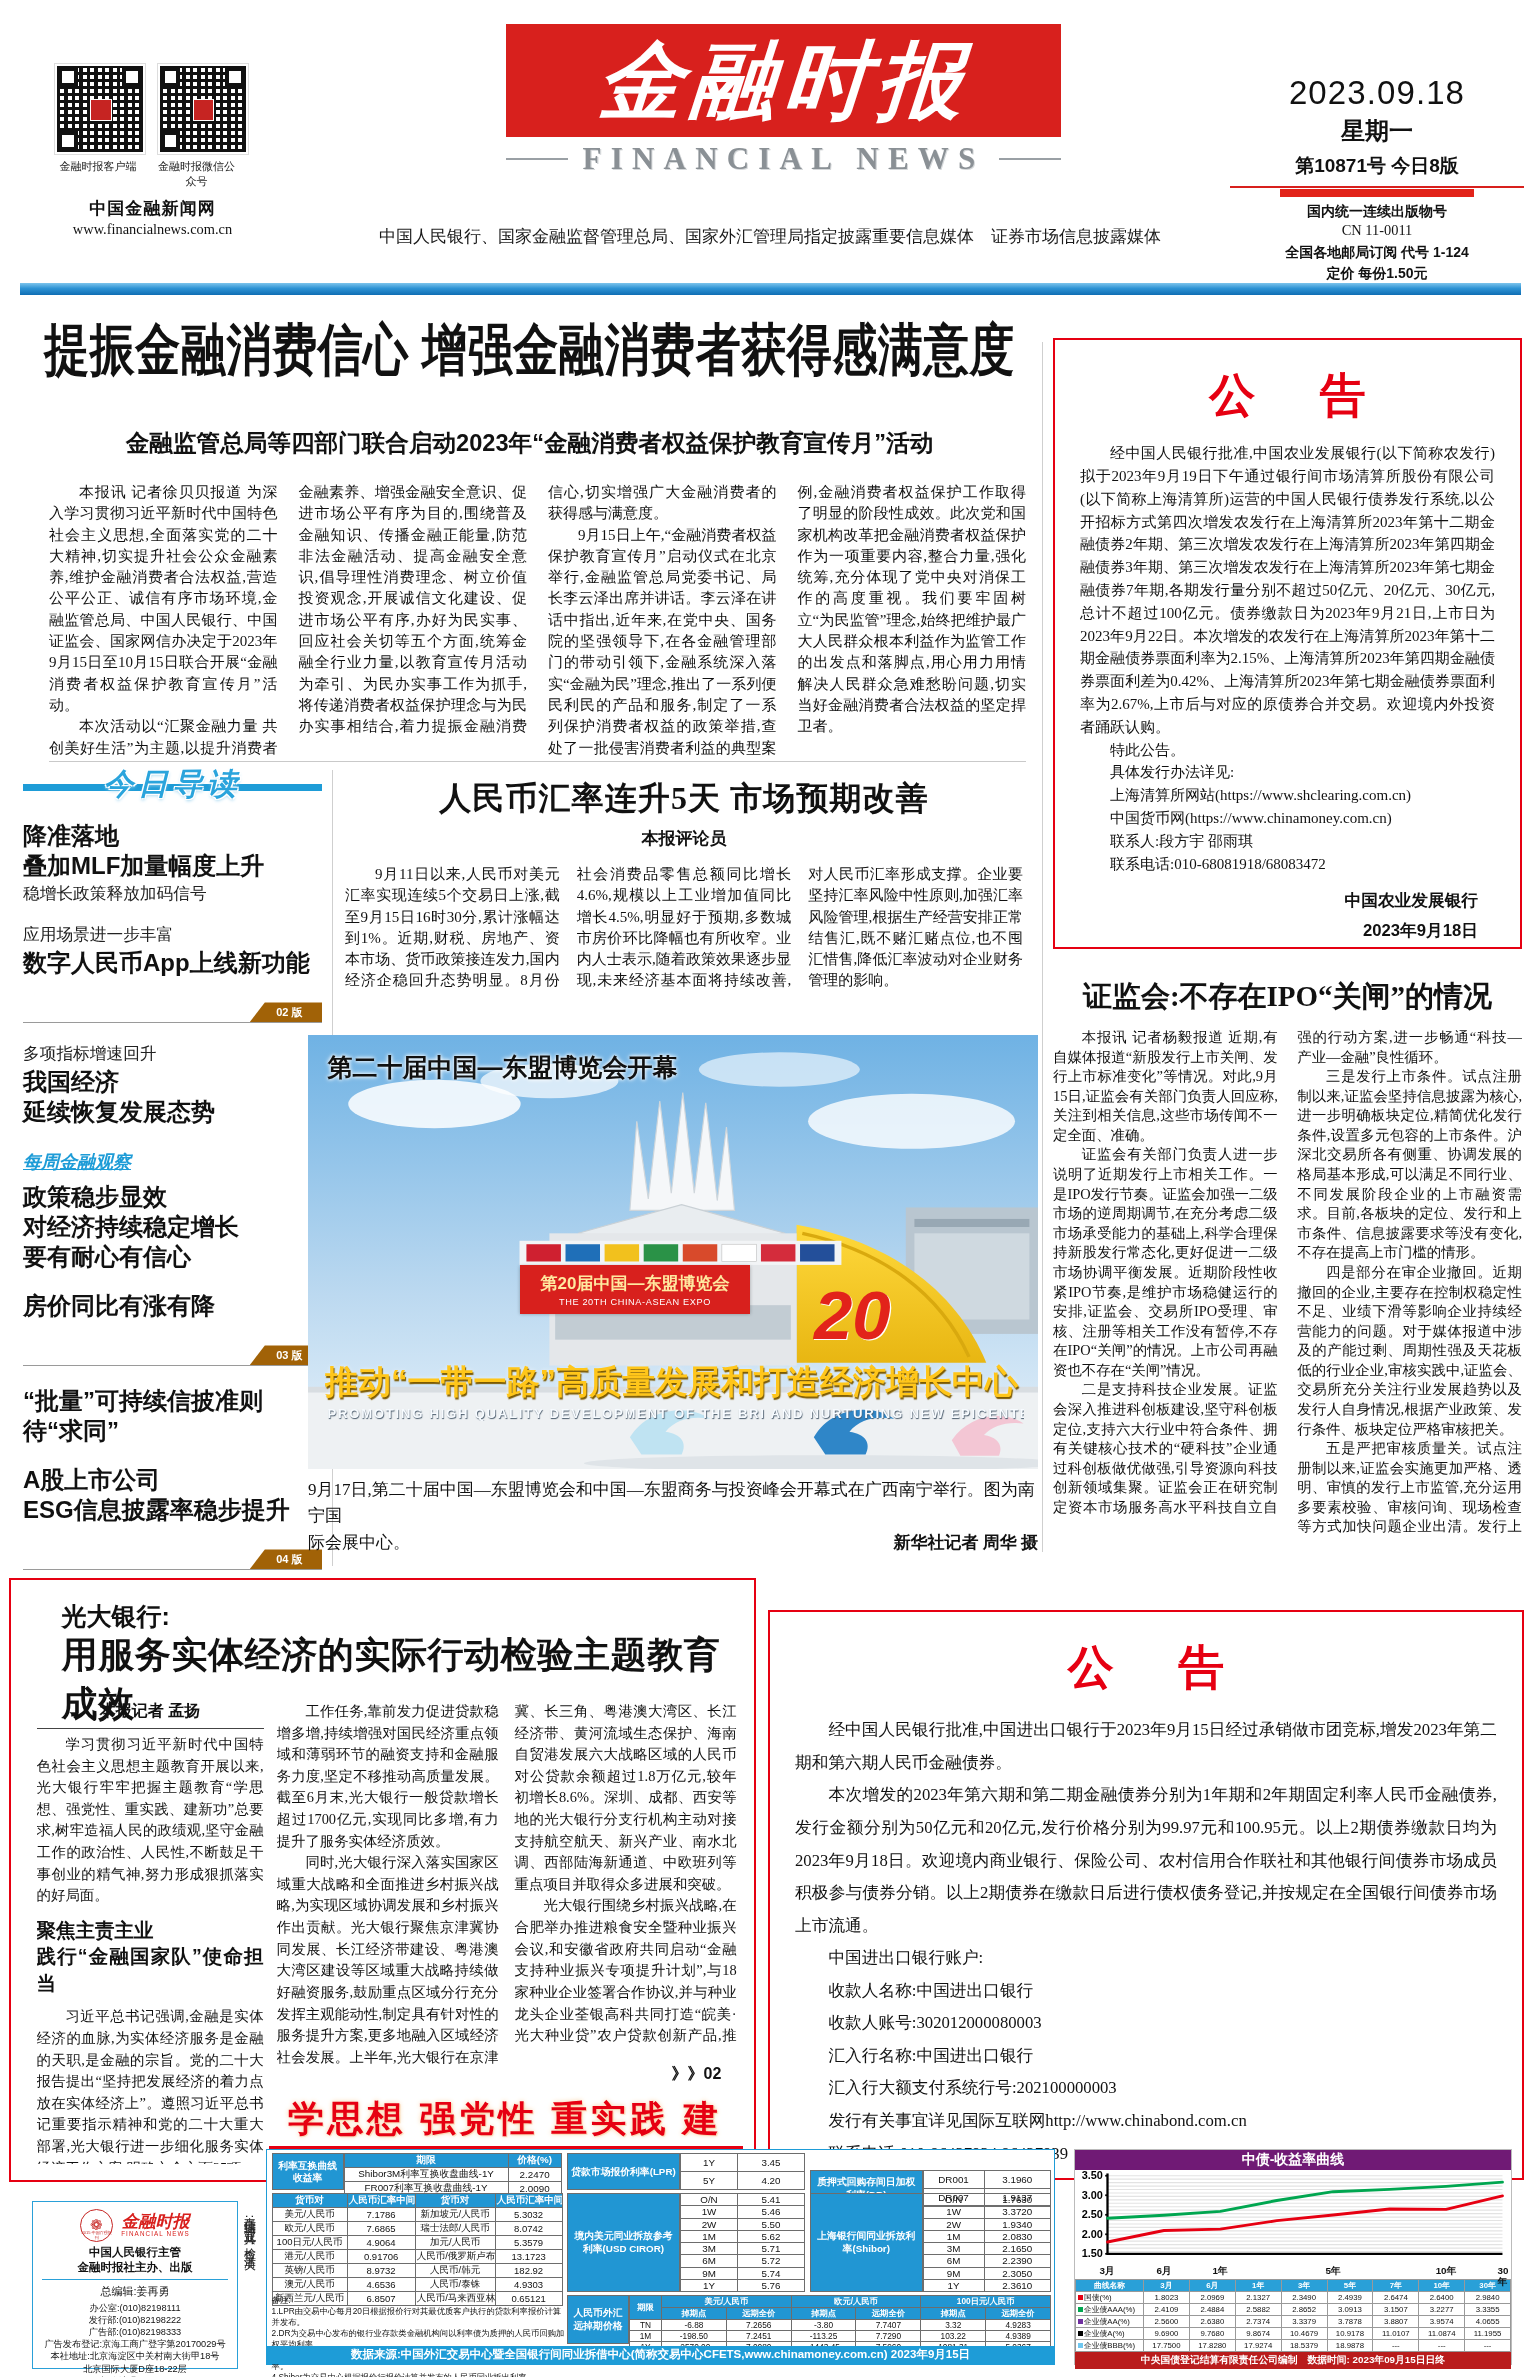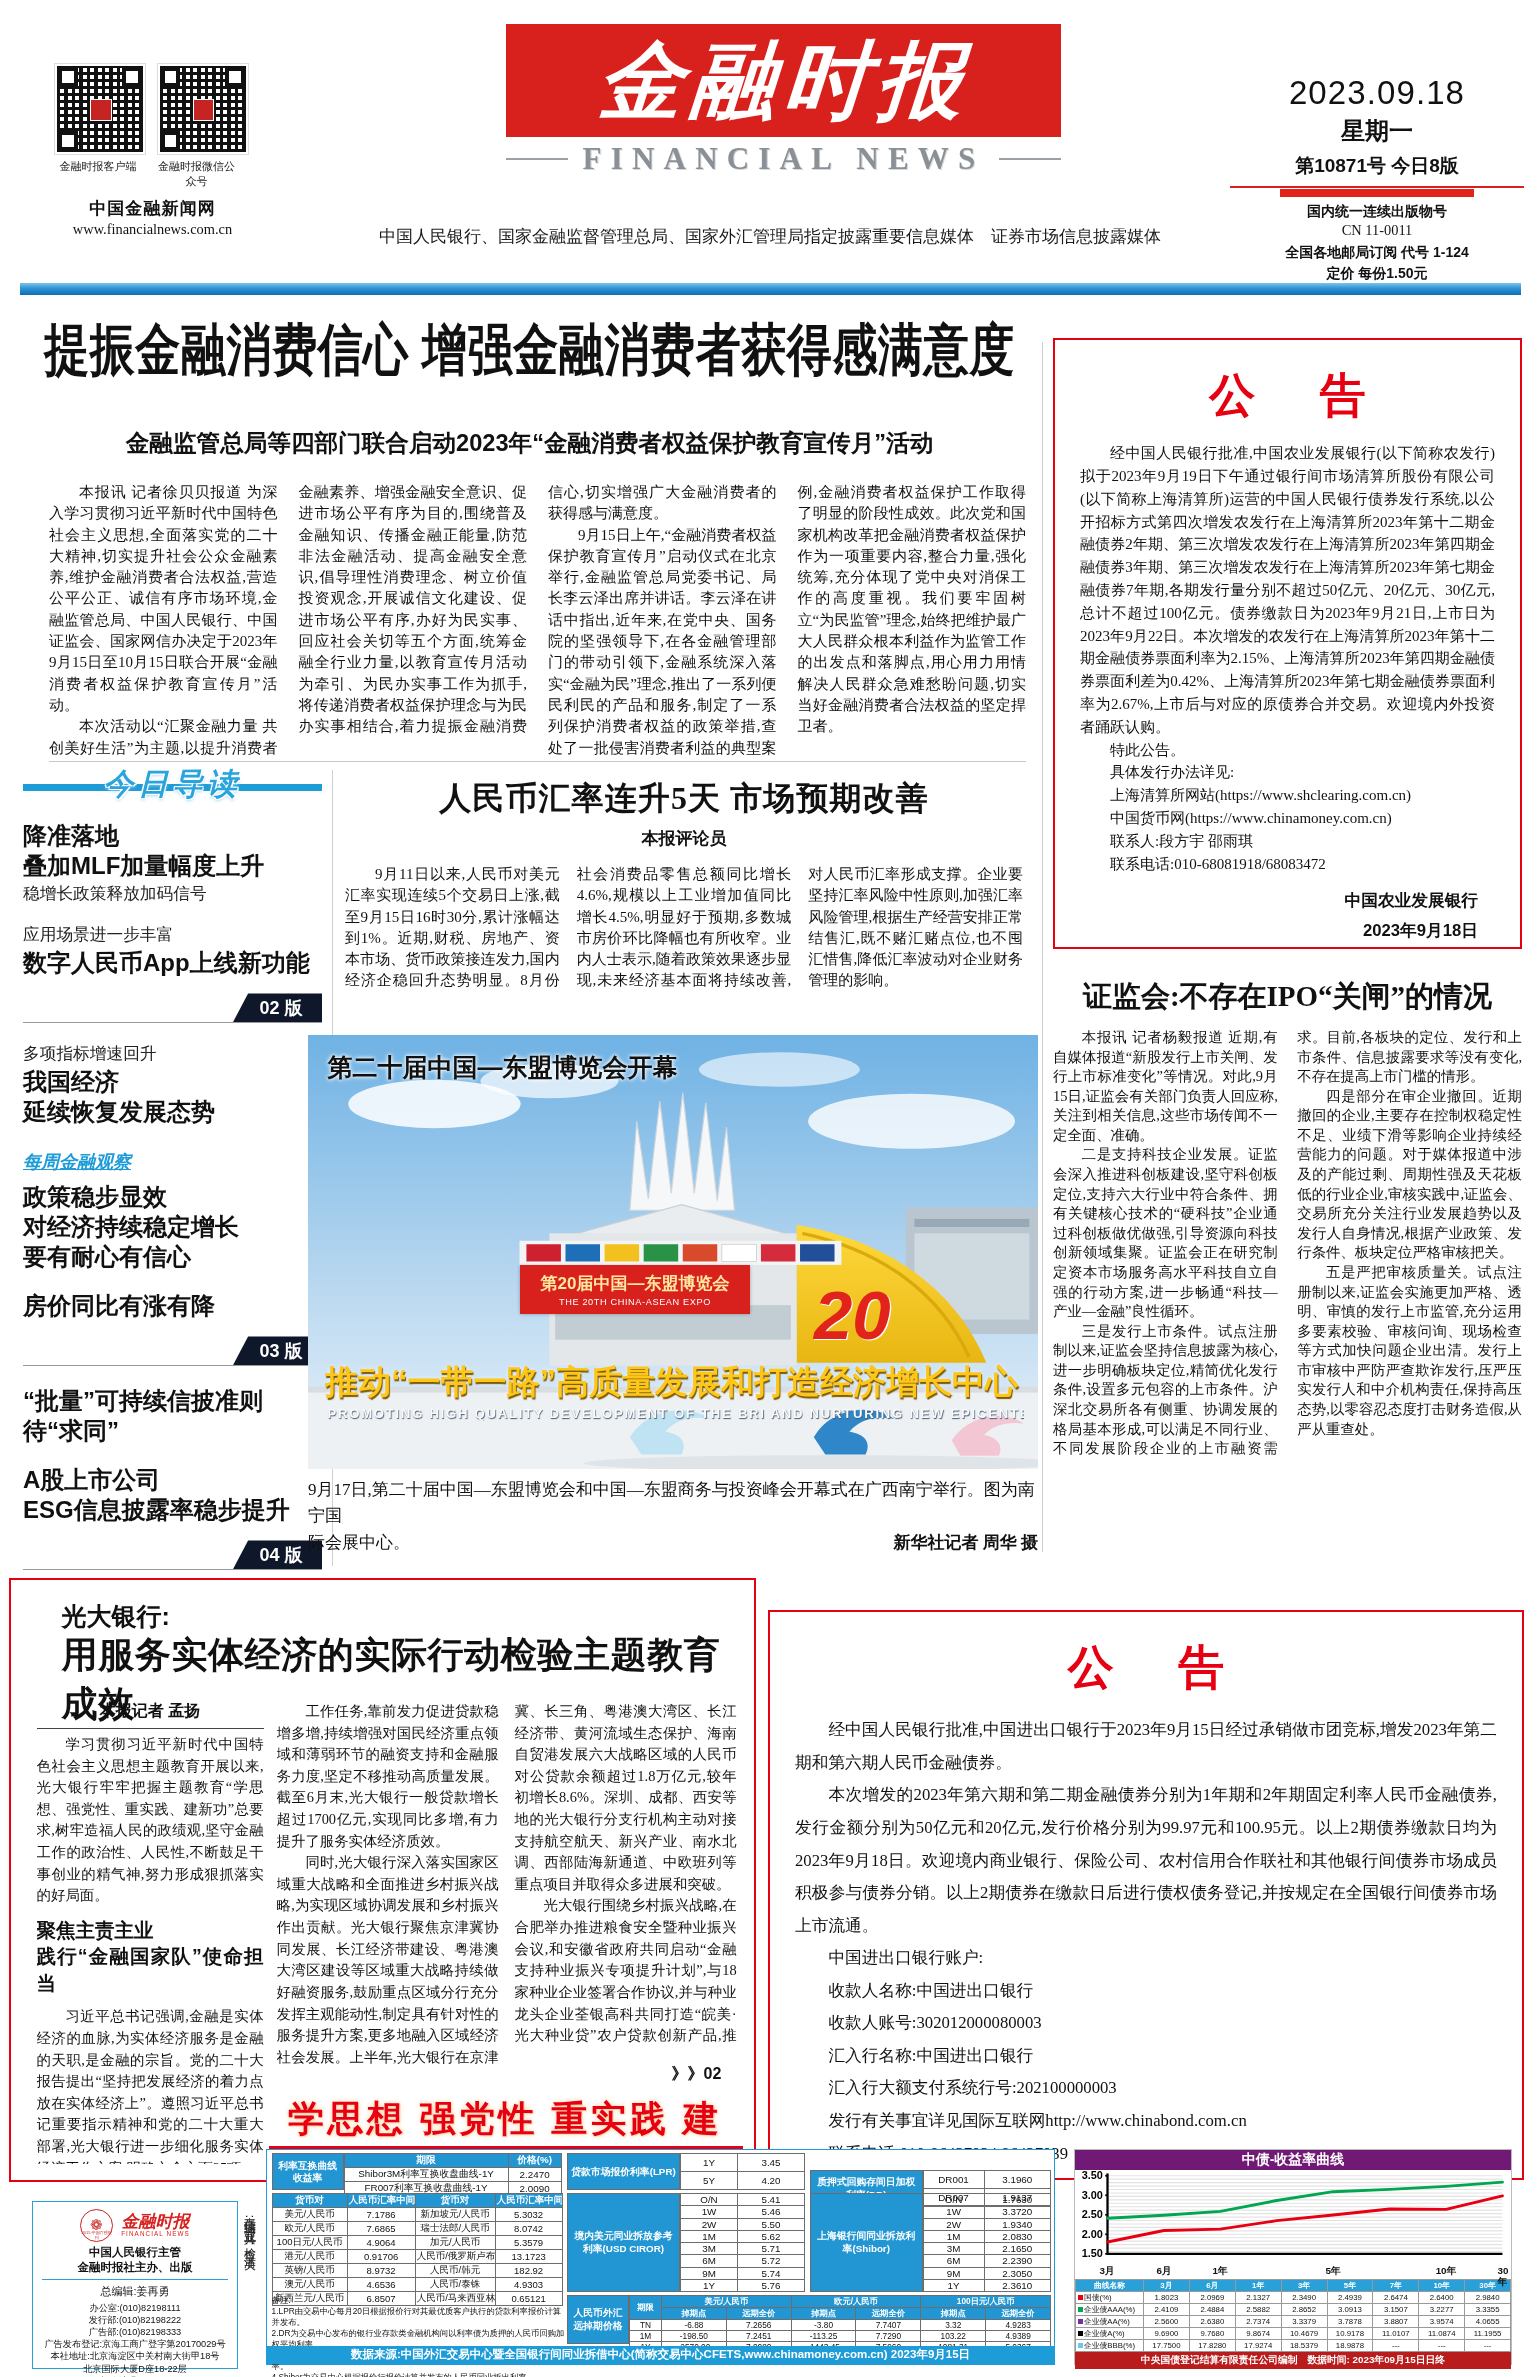--- a/index.html
+++ b/index.html
@@ -64,21 +64,21 @@
   #guide-head .bar{position:absolute;left:0;right:0;top:19.5px;height:7.5px;background:#1e9cd7;}
   #guide-head .txt{position:absolute;left:0;right:0;top:0;text-align:center;font-size:30px;font-weight:900;
       font-style:italic;color:#2aa4dc;letter-spacing:4.6px;
       text-shadow:-1.1px -1.1px 0 #fff,1.1px -1.1px 0 #fff,-1.1px 1.1px 0 #fff,1.1px 1.1px 0 #fff,0 2.3px 3.4px #9fd4ef;}
   .g-item{margin-top:19.5px;line-height:1.3;}
   .g-big{font-size:24px;font-weight:900;line-height:1.25;}
   .g-pre{font-size:16.7px;color:#222;margin-bottom:2.3px;}
   .g-sub{font-size:16.7px;color:#222;margin-top:2.3px;}
   .g-kicker{font-size:18px;font-weight:bold;font-style:italic;color:#1e9cd7;text-decoration:underline;margin-top:23px;}
   .g-tagrow{position:relative;height:29px;margin-top:15px;border-bottom:0.6px solid #9a9a9a;}
-  .g-tag{position:absolute;right:0;bottom:0;background:#0f172a;color:#fff;font-size:18px;font-weight:bold;
+  .g-tag{position:absolute;right:0;bottom:0;background:#a16207;color:#fff;font-size:11px;font-weight:bold;
       padding:2.3px 19.5px 2.3px 26.4px;clip-path:polygon(15px 0,100% 0,100% 100%,0 100%);}
 
   
   #fx-title{left:345px;top:777px;width:678px;text-align:center;font-size:32px;font-weight:900;letter-spacing:1.1px;}
   #fx-byline{left:345px;top:827px;width:678px;text-align:center;font-size:17px;font-weight:bold;}
   #fx-art{left:345px;top:864px;width:678px;height:172px;column-count:3;column-gap:17px;font-size:15px;}
 
   #vrule-a{left:332px;top:770px;height:796px;border-left:0.6px solid #cfcfcf;}
   #vrule-b{left:1042px;top:342px;height:1210px;border-left:0.6px solid #cfcfcf;}
 
@@ -393,20 +393,21 @@
       </div>
     <div class="signoff">
       <div>中国农业发展银行</div>
       <div>2023年9月18日</div>
     </div>
   </div>
 
   <div class="abs serif" id="csrc-title">证监会:不存在IPO“关闸”的情况</div>
   <div class="abs art" id="csrc-art">
       <p>本报讯 记者杨毅报道 近期,有自媒体报道“新股发行上市关闸、发行上市标准变化”等情况。对此,9月15日,证监会有关部门负责人回应称,关注到相关信息,这些市场传闻不一定全面、准确。</p>
+      <p>证监会有关部门负责人进一步说明了近期发行上市相关工作。一是IPO发行节奏。证监会加强一二级市场的逆周期调节,在充分考虑二级市场承受能力的基础上,科学合理保持新股发行常态化,更好促进一二级市场协调平衡发展。近期阶段性收紧IPO节奏,是维护市场稳健运行的安排,证监会、交易所IPO受理、审核、注册等相关工作没有暂停,不存在IPO“关闸”的情况。上市公司再融资也不存在“关闸”情况。</p>
       <p>二是支持科技企业发展。证监会深入推进科创板建设,坚守科创板定位,支持六大行业中符合条件、拥有关键核心技术的“硬科技”企业通过科创板做优做强,引导资源向科技创新领域集聚。证监会正在研究制定资本市场服务高水平科技自立自强的行动方案,进一步畅通“科技—产业—金融”良性循环。</p>
       <p>三是发行上市条件。试点注册制以来,证监会坚持信息披露为核心,进一步明确板块定位,精简优化发行条件,设置多元包容的上市条件。沪深北交易所各有侧重、协调发展的格局基本形成,可以满足不同行业、不同发展阶段企业的上市融资需求。目前,各板块的定位、发行和上市条件、信息披露要求等没有变化,不存在提高上市门槛的情形。</p>
       <p>四是部分在审企业撤回。近期撤回的企业,主要存在控制权稳定性不足、业绩下滑等影响企业持续经营能力的问题。对于媒体报道中涉及的产能过剩、周期性强及天花板低的行业企业,审核实践中,证监会、交易所充分关注行业发展趋势以及发行人自身情况,根据产业政策、发行条件、板块定位严格审核把关。</p>
       <p>五是严把审核质量关。试点注册制以来,证监会实施更加严格、透明、审慎的发行上市监管,充分运用多要素校验、审核问询、现场检查等方式加快问题企业出清。发行上市审核中严防严查欺诈发行,压严压实发行人和中介机构责任,保持高压态势,以零容忍态度打击财务造假,从严从重查处。</p>
     </div>
 
   <div class="abs" id="gd-box">
     <div id="gd-kicker">光大银行:</div>
     <div id="gd-headline">用服务实体经济的实际行动检验主题教育成效</div>
     <div id="gd-byline">本报记者 孟扬</div>

